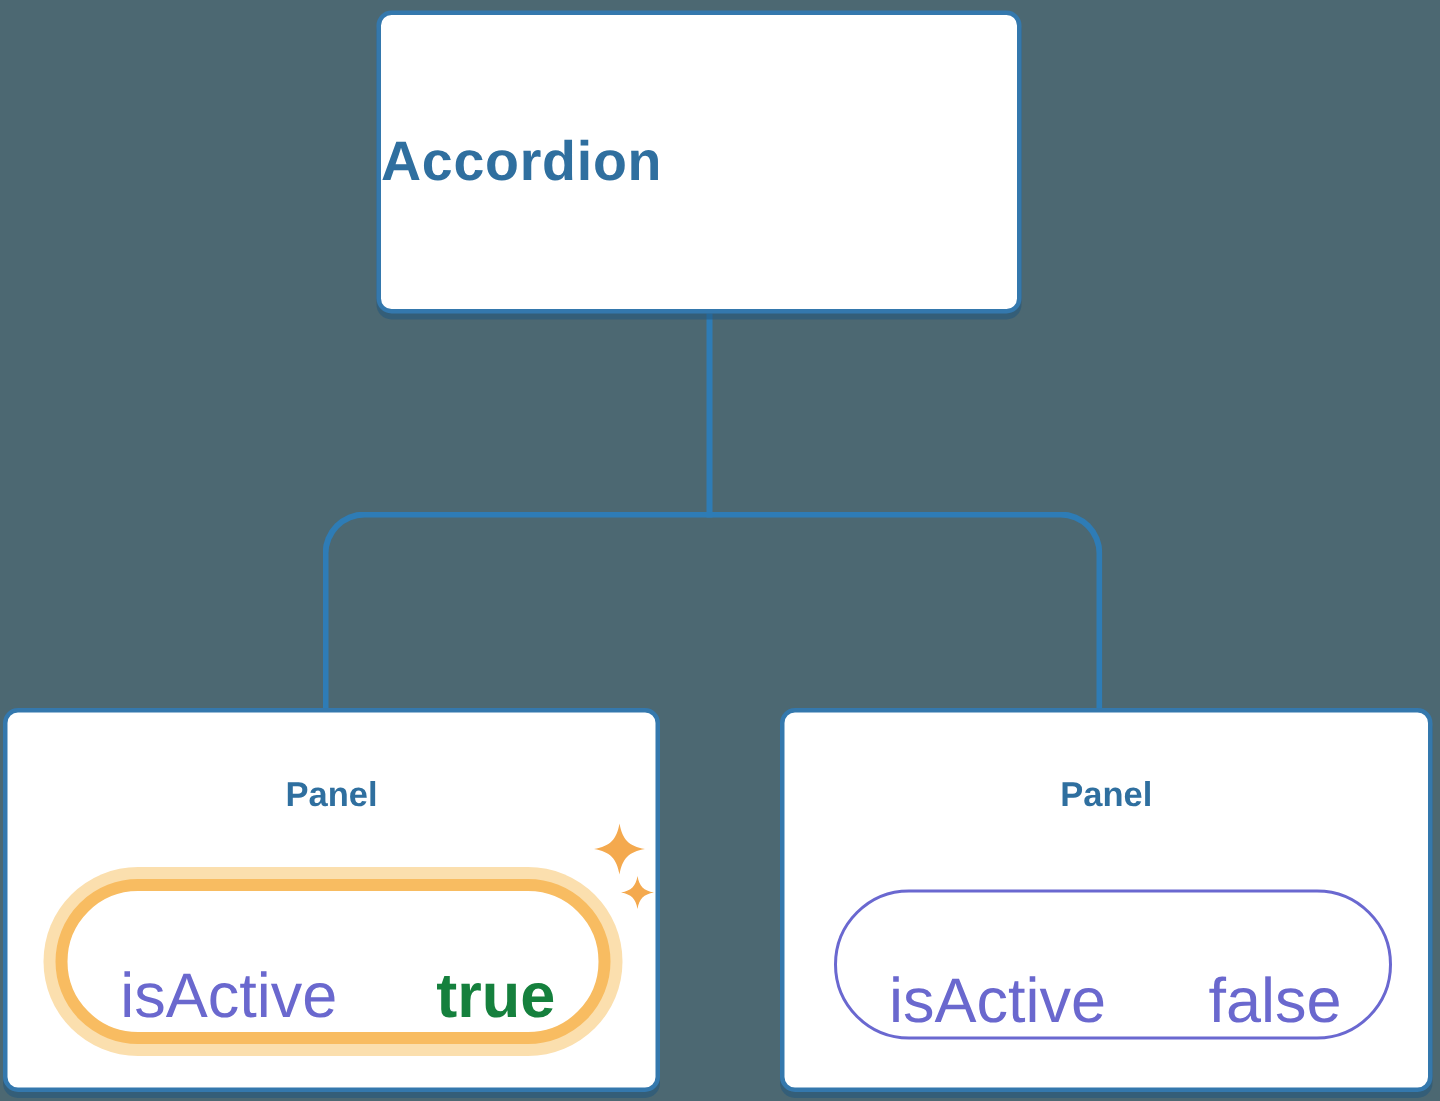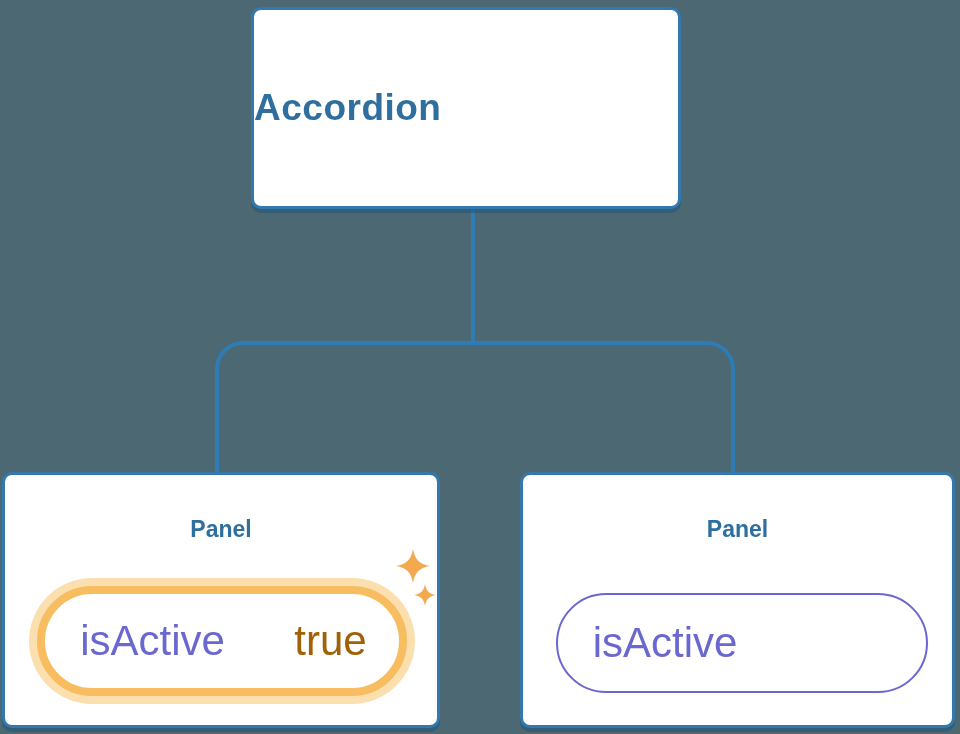--- a/index.html
+++ b/index.html
@@ -58,21 +58,21 @@
     font-size: 23px;
     font-weight: 600;
     color: #2f6f9f;
   }
 
   
   .pill {
     position: absolute;
     box-sizing: border-box;
     display: flex;
-    align-items: center;
+    align-items: flex-end;
     background: #ffffff;
   }
   .pill-highlight {
     left: 32px; top: 111px;
     width: 370px; height: 110px;
     border: 8px solid #f8bc61;
     border-radius: 60px;
     box-shadow: 0 0 0 8px #fbdfae;
   }
   .pill-plain {
@@ -87,21 +87,21 @@
     justify-content: center;
     font-size: 42px;
     color: #6a68ce;
     white-space: nowrap;
   }
   .pill-highlight .cell-key { width: 215px; }
   .pill-plain     .cell-key { width: 214px; }
   .pill .cell-val { flex: 1; }
   .pill-highlight .divider { width: 2px; background: #f5c173; }
   .pill-plain     .divider { width: 2px; background: #6a68d0; }
-  .pill-highlight .cell-val { font-weight: normal; color: #a16207; }
+  .pill-highlight .cell-val { font-weight: bold; color: #15803d; }
 
   
   .sparkle { position: absolute; }
   .sparkle-big   { left: 391px; top: 72px;  width: 34px; height: 38px; }
   .sparkle-small { left: 409px; top: 108px; width: 22px; height: 24px; }
 </style>
 </head>
 <body>
 
 <div class="canvas">
@@ -129,16 +129,17 @@
       <path d="M50 0 C56 32 68 44 100 50 C68 56 56 68 50 100 C44 68 32 56 0 50 C32 44 44 32 50 0 Z" fill="#f4a94e"></path>
     </svg>
   </div>
 
   <div class="node panel-right">
     <div class="panel-title">Panel</div>
 
     <div class="pill pill-plain">
       <div class="cell cell-key">isActive</div>
       <div class="divider"></div>
+      <div class="cell cell-val">false</div>
     </div>
   </div>
 
 </div>
 
 </body></html>

